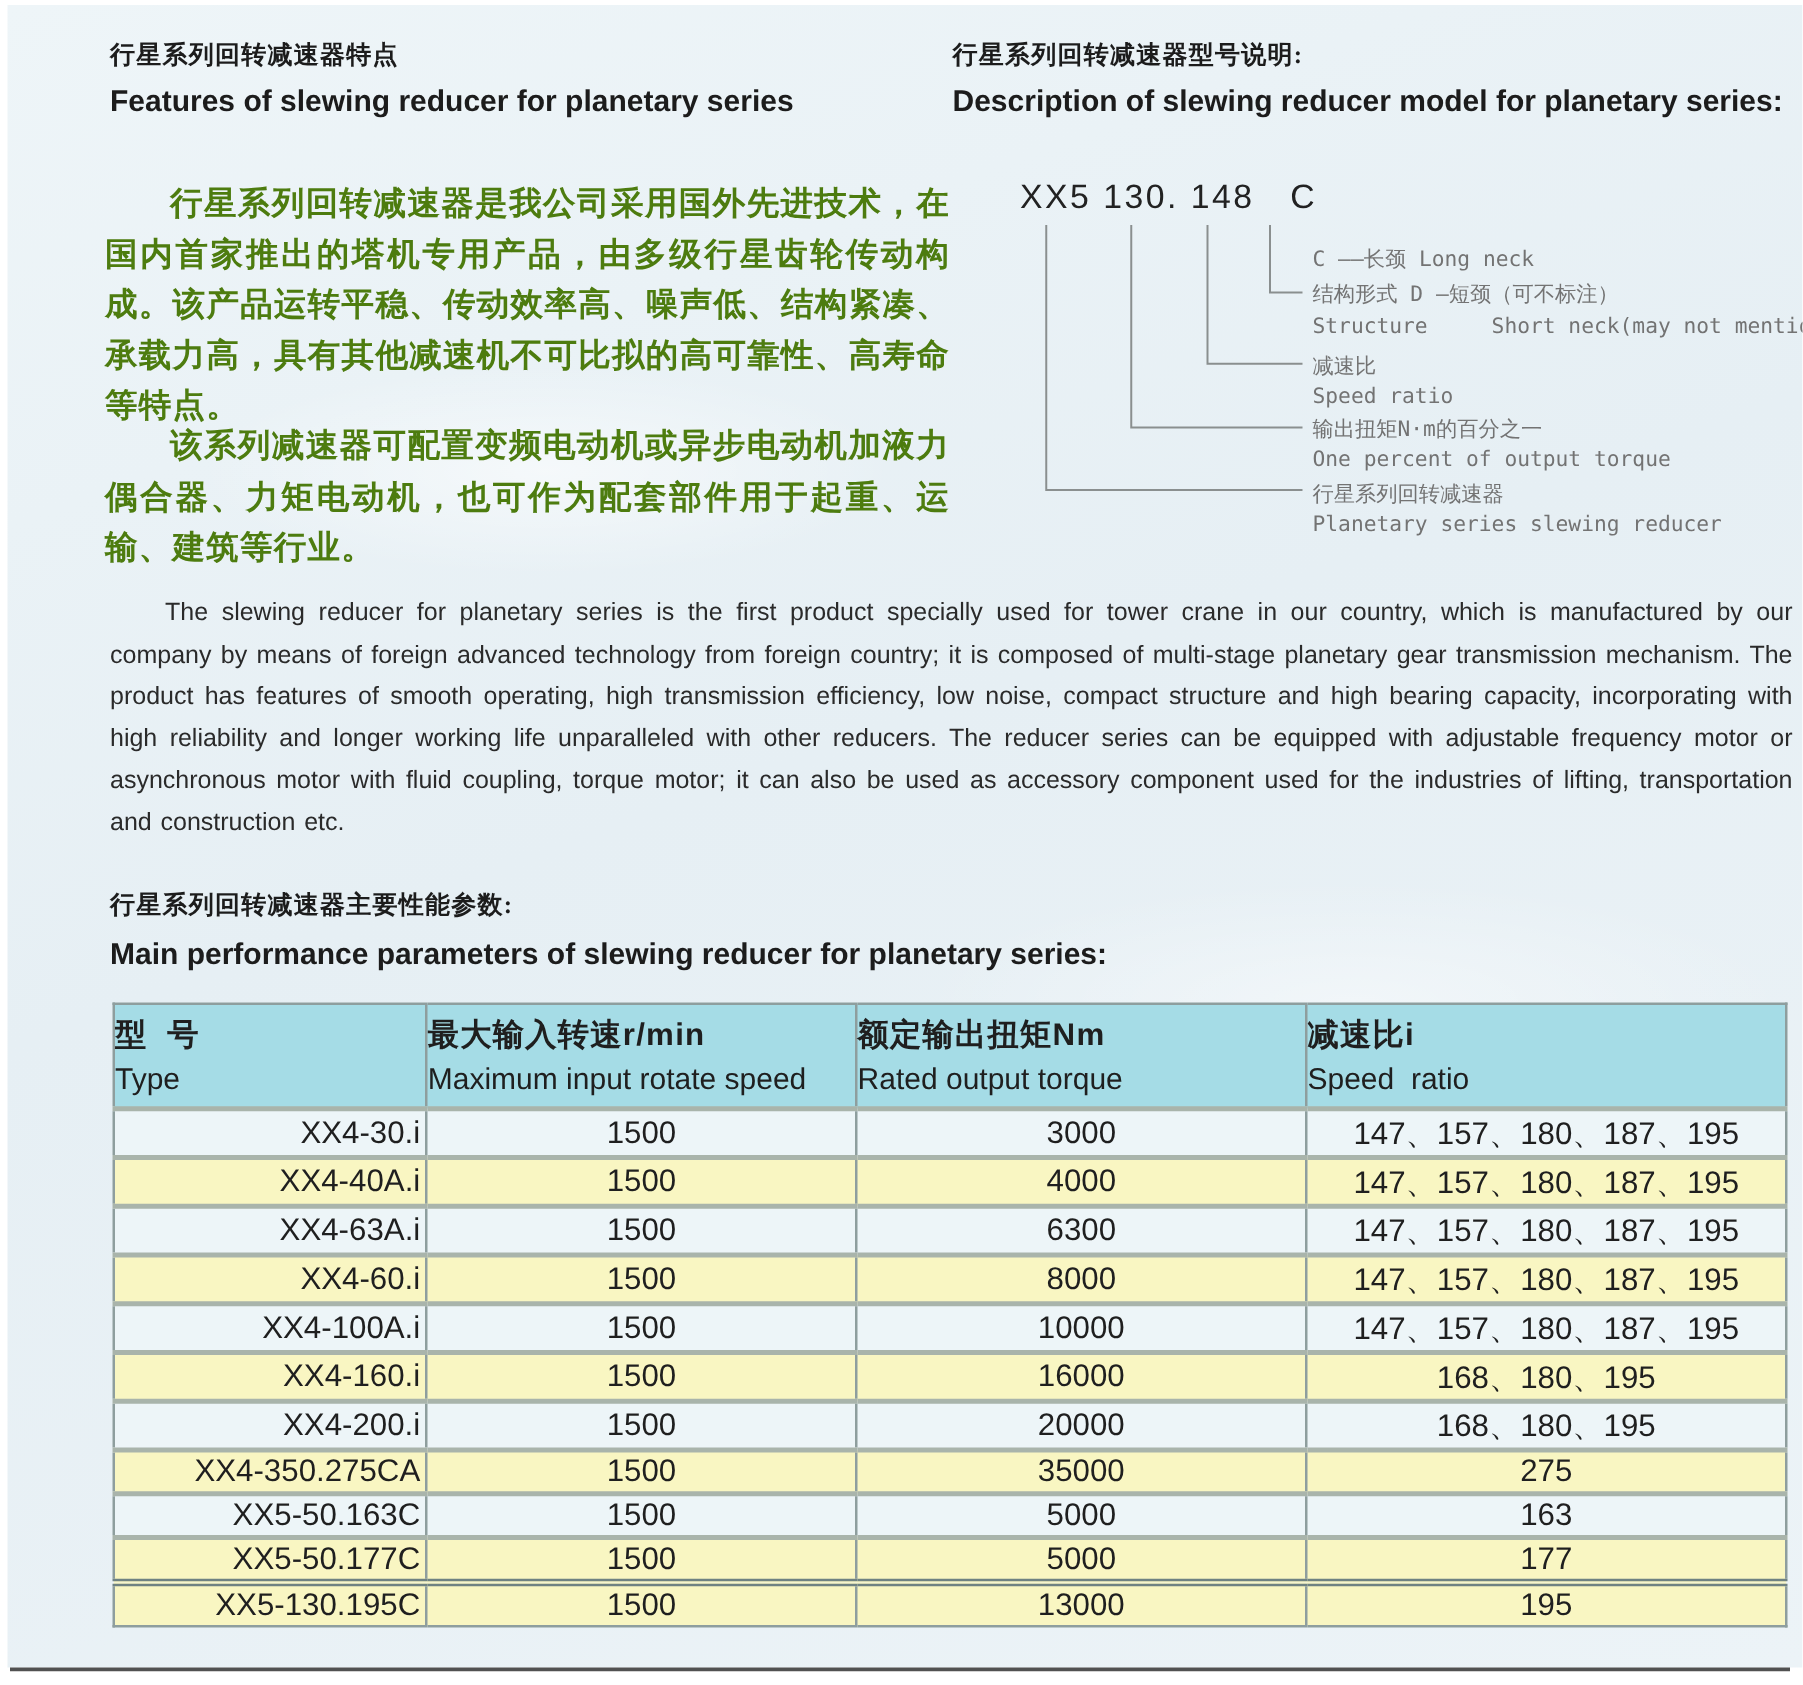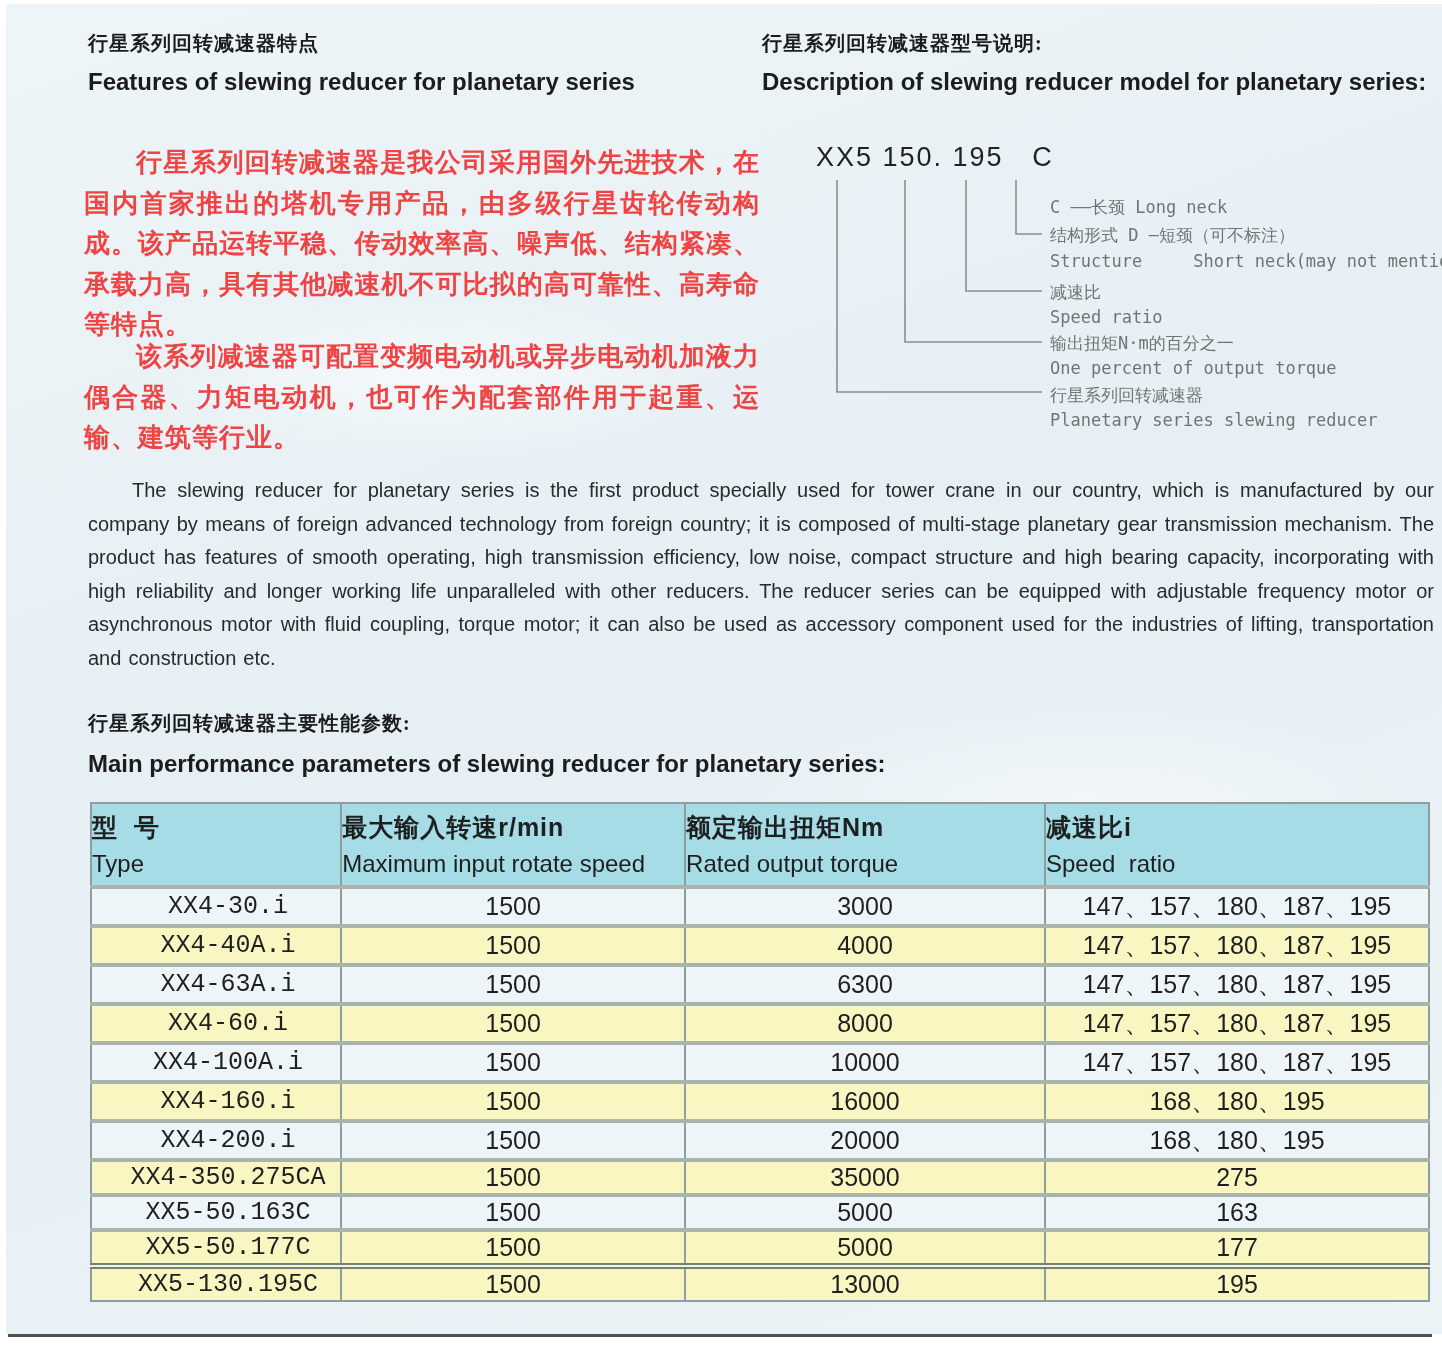--- a/index.html
+++ b/index.html
@@ -20,21 +20,21 @@
   }
   .abs { position:absolute; }
 
   
   .h-zh { font-size:20px; font-weight:bold; letter-spacing:1px;font-family:Liberation Serif, serif; }
   .h-en { font-size:24px; font-weight:bold; }
 
   
   .zh-para {
     width:676px; font-size:26px; font-weight:600; line-height:40.5px;
-    text-align:justify; text-indent:2em; letter-spacing:1px; color:#ef4444;
+    text-align:justify; text-indent:2em; letter-spacing:1px; color:#4d7c0f;
   }
 
   
   .diagram { width:632px; height:305px; }
   .model-code { position:absolute; left:4px; top:0; font-size:27px; color:#222; letter-spacing:2px; white-space:pre; }
   .diagram svg { position:absolute; left:0; top:0; }
   .dlabel {
     position:absolute; left:238px; white-space:pre;
     font-family:"DejaVu Sans Mono", monospace; font-size:17px; color:#737373;
   }
@@ -55,21 +55,21 @@
     background:var(--header-bg, #a5dce6);
     height:84px; vertical-align:middle; text-align:left; font-weight:normal;
     border-bottom:4px solid var(--sep, #a9b4ab);
   }
   table.perf th .th-zh { font-size:25px; font-weight:bold; letter-spacing:1px; white-space:pre; }
   table.perf th .th-en { font-size:24px; margin-top:6px; white-space:pre; }
   table.perf td {
     height:32px; text-align:center; vertical-align:middle;
     border-bottom:4px solid var(--sep, #a9b4ab); padding:1px 4px;
   }
-  table.perf td:first-child { text-align:center; padding-left:28px;font-family:Liberation Mono, monospace; }
+  table.perf td:first-child { text-align:right; padding-left:28px; }
   table.perf th + th, table.perf td + td { border-left:2px solid var(--border, #8e9e9e); }
   tr.row-yellow td { background:var(--row-yellow, #f9f6c2); }
   tr.row-light  td { background:var(--row-light, #edf5f8); }
   tr.double-sep td { border-bottom:6px double #6f8282; }
   tr:last-child td { border-bottom:none; }
 
   .bottom-rule { left:8px; top:1334px; width:1424px; height:3px; background:#515151; }
 </style>
 </head>
 <body>
@@ -78,21 +78,21 @@
 
 <h2 class="abs h-zh" style="left:88px; top:30px;">行星系列回转减速器特点</h2>
 <h3 class="abs h-en" style="left:88px; top:68px;">Features of slewing reducer for planetary series</h3>
 <p class="abs zh-para" style="left:84px; top:142px;">行星系列回转减速器是我公司采用国外先进技术，在国内首家推出的塔机专用产品，由多级行星齿轮传动构成。该产品运转平稳、传动效率高、噪声低、结构紧凑、承载力高，具有其他减速机不可比拟的高可靠性、高寿命等特点。</p>
 <p class="abs zh-para" style="left:84px; top:336px;">该系列减速器可配置变频电动机或异步电动机加液力偶合器、力矩电动机，也可作为配套部件用于起重、运输、建筑等行业。</p>
 
 <h2 class="abs h-zh" style="left:762px; top:30px;">行星系列回转减速器型号说明:</h2>
 <h3 class="abs h-en" style="left:762px; top:68px;">Description of slewing reducer model for planetary series:</h3>
 
 <div class="abs diagram" style="left:812px; top:142px;">
-  <div class="model-code">XX5 150. 195   C</div>
+  <div class="model-code">XX5 130. 148   C</div>
   <svg width="632" height="305" viewBox="0 0 632 305">
     <path d="M25,38 L25,250 L230,250" fill="none" stroke="#8a8f8f" stroke-width="1.6"></path>
     <path d="M93,38 L93,200 L230,200" fill="none" stroke="#8a8f8f" stroke-width="1.6"></path>
     <path d="M154,38 L154,149 L230,149" fill="none" stroke="#8a8f8f" stroke-width="1.6"></path>
     <path d="M204,38 L204,92 L230,92" fill="none" stroke="#8a8f8f" stroke-width="1.6"></path>
   </svg>
   <div class="dlabel" style="top:54px;">C ——长颈 Long neck</div>
   <div class="dlabel" style="top:82px;">结构形式 D —短颈（可不标注）</div>
   <div class="dlabel" style="top:109px;">Structure     Short neck(may not mentioned)</div>
   <div class="dlabel" style="top:139px;">减速比</div>

